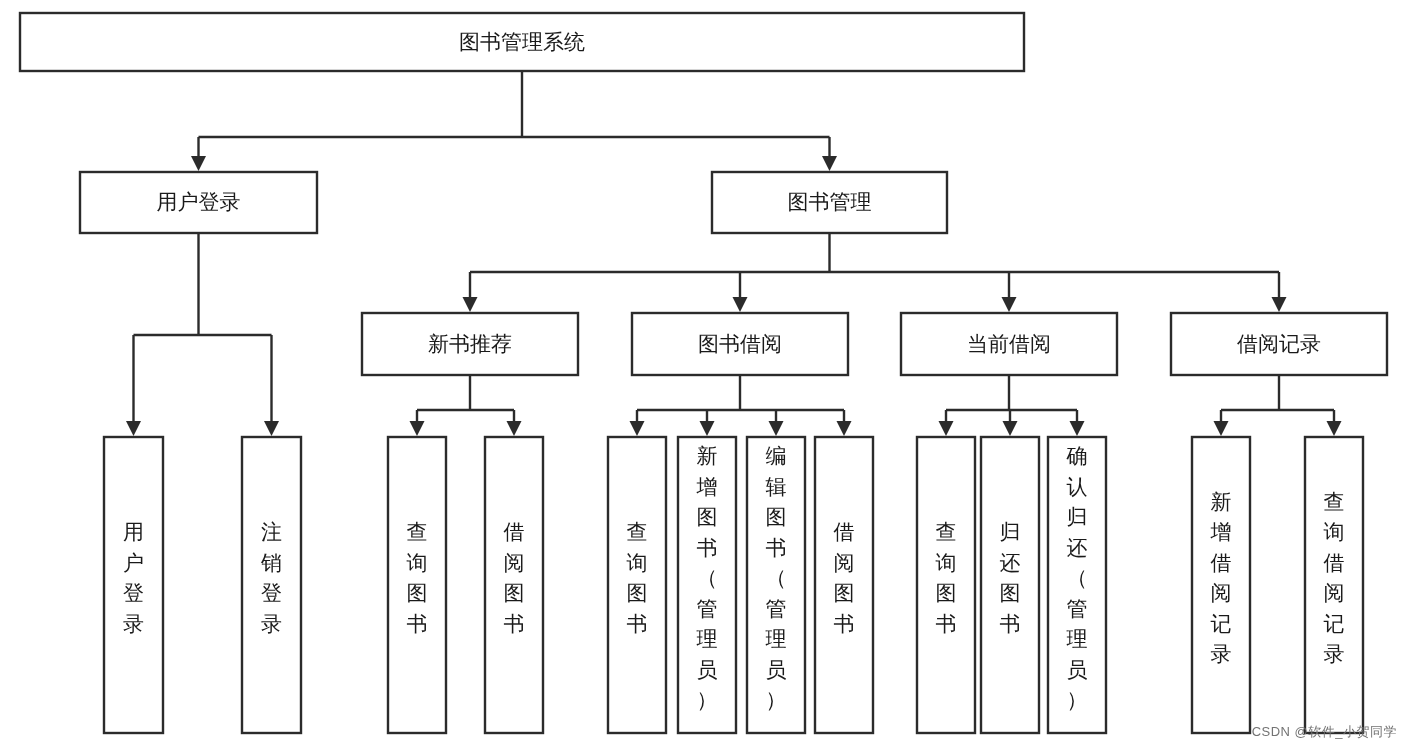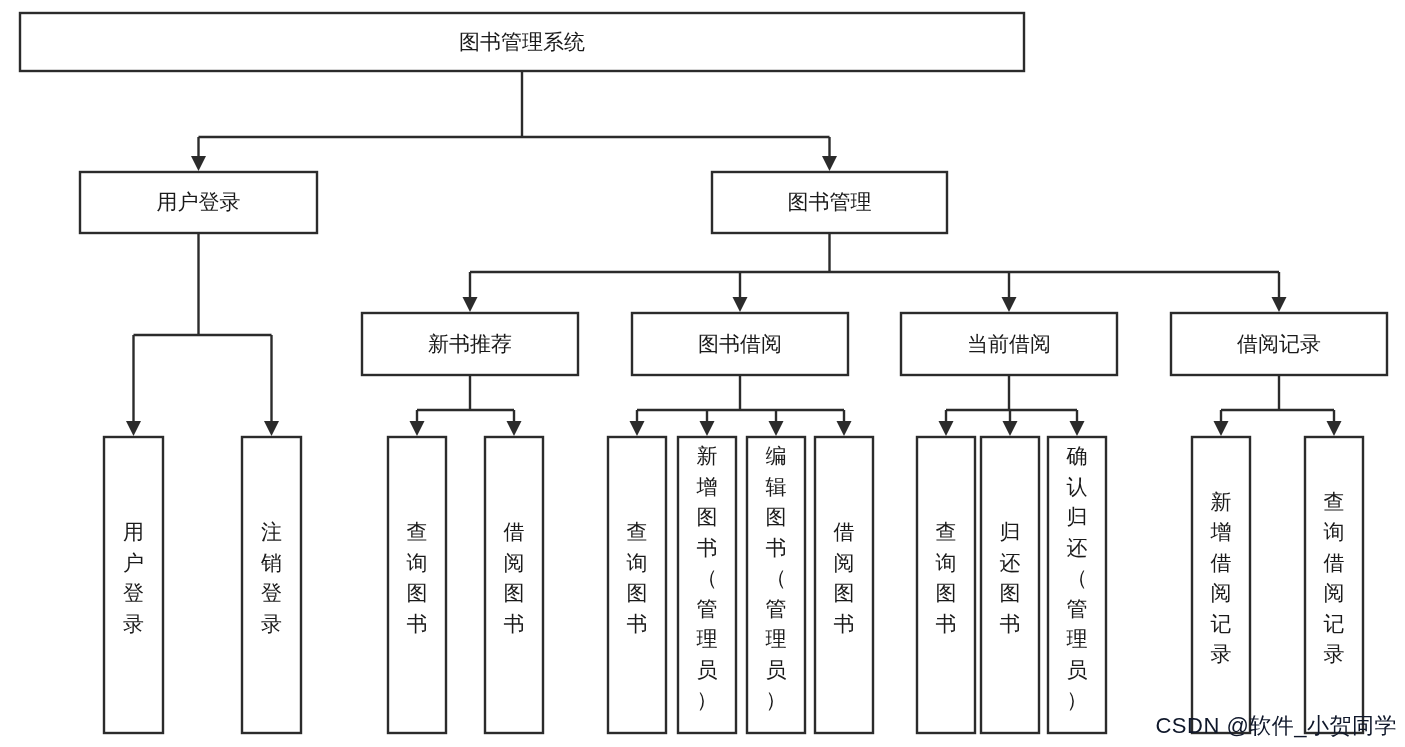--- a/index.html
+++ b/index.html
@@ -53,22 +53,22 @@
     font-family: "Liberation Sans", "DejaVu Sans", sans-serif;
     font-size: 21px;
     fill: #1a1a1a;
     text-anchor: middle;
   }
   .watermark-text {
     position: absolute;
     right: 8px;
     bottom: 6px;
     font-family: "Liberation Sans", "DejaVu Sans", sans-serif;
-    font-size: 22px;
-    color: #0f172a;
+    font-size: 13px;
+    color: #737373;
     white-space: nowrap;
     letter-spacing: 0.5px;
   }
 </style>
 </head>
 <body>
 
 <div id="diagram-root">
 
   <svg class="diagram-svg" viewBox="0 0 1405 747" xmlns="http://www.w3.org/2000/svg">

